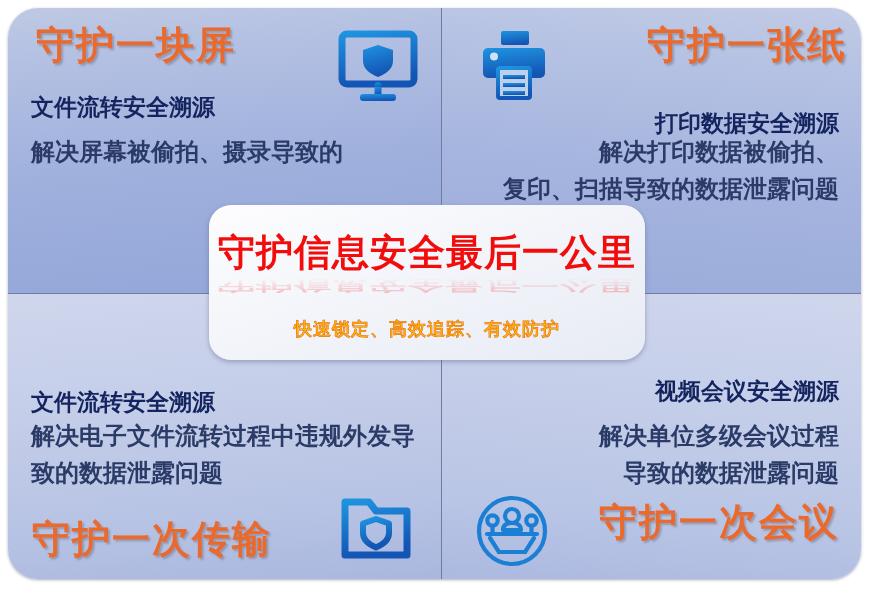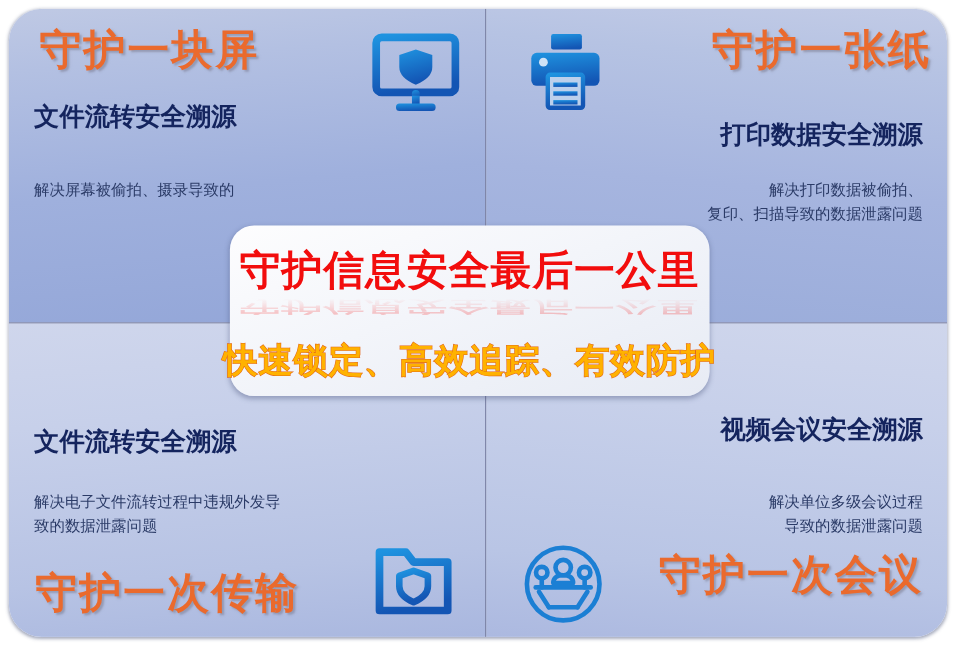--- a/index.html
+++ b/index.html
@@ -56,26 +56,25 @@
   .headline{
     position:absolute;
     font-size:23px;
     font-weight:700;
     color:#14245e;
     white-space:nowrap;
     line-height:1.15;
   }
   .body-text{
     position:absolute;
-    font-size:14px;
-    font-weight:400;
+    font-size:24px;
+    font-weight:700;
     color:#2b3b67;
     line-height:1.55;
     white-space:nowrap;
-    margin-top:29px;
   }
   .align-right{ text-align:right; }
 
   
   .icon-box{ position:absolute; }
 
   
   #center-card{
     position:absolute;
     left:209px; top:205px;
@@ -106,22 +105,22 @@
     line-height:1;
     white-space:nowrap;
     transform:scaleY(-0.42);
     opacity:.26;
     margin-top:-4px;
     -webkit-mask-image:linear-gradient(to top,rgba(0,0,0,0) 5%,rgba(0,0,0,.9) 95%);
             mask-image:linear-gradient(to top,rgba(0,0,0,0) 5%,rgba(0,0,0,.9) 95%);
     pointer-events:none;
   }
   #center-subtitle{
-    font-size:31px;
-    font-weight:700;
+    font-size:18px;
+    font-weight:400;
     color:#ffb200;
     letter-spacing:1px;
     line-height:1;
     white-space:nowrap;
     margin-top:16px;
     -webkit-text-stroke:1px #e2661b;
     paint-order:stroke fill;
   }
 </style>
 </head>

